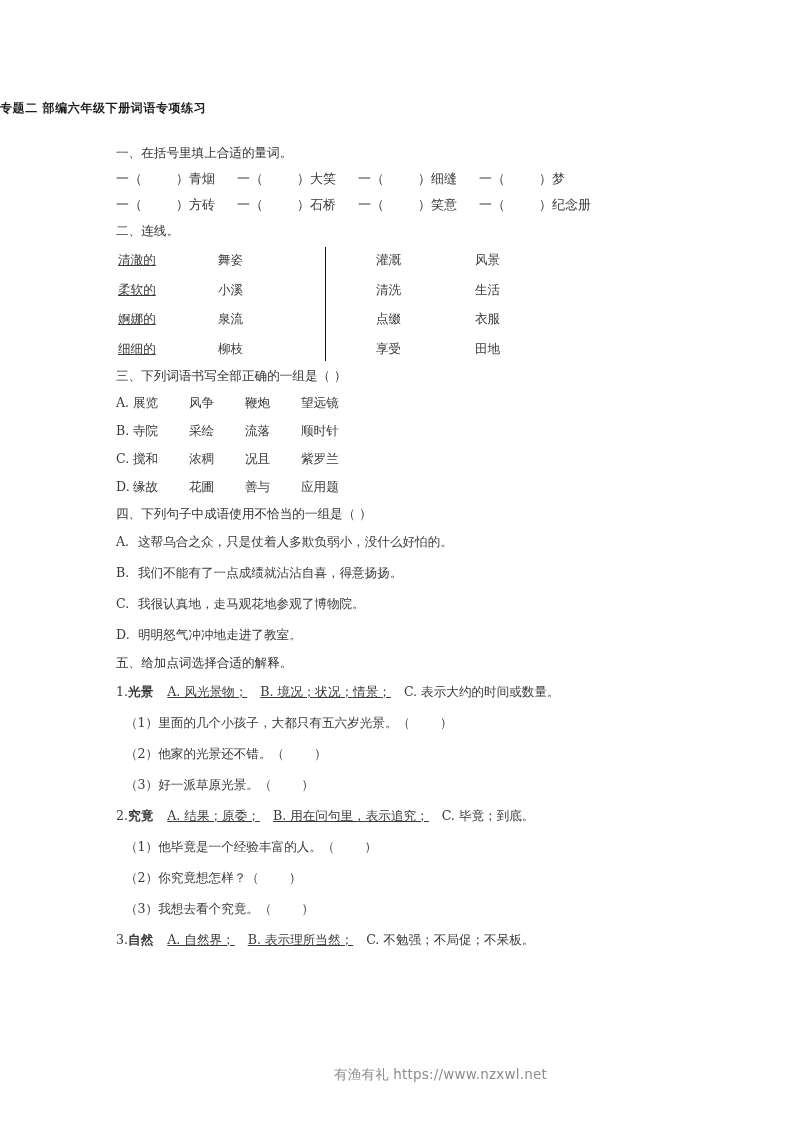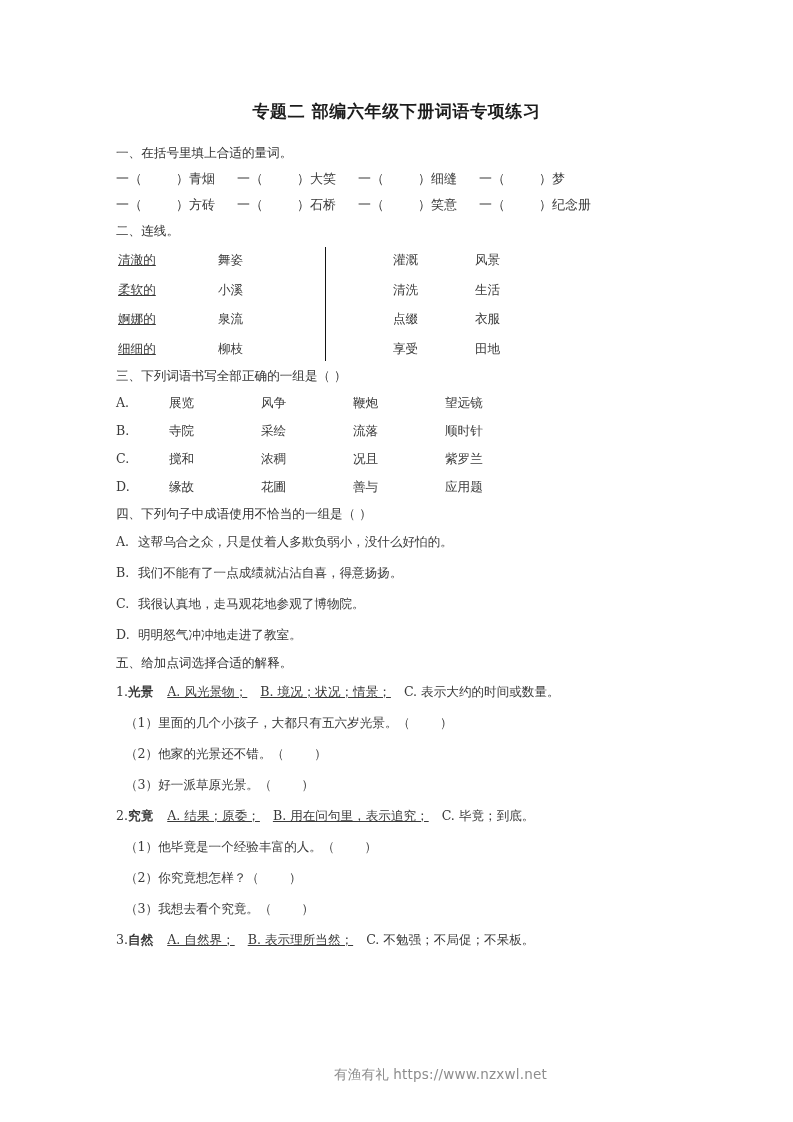--- a/index.html
+++ b/index.html
@@ -23,22 +23,21 @@
     width: 793px;
     height: 1122px;
   }
 
   
   .doc-title {
     position: absolute;
     left: 0;
     top: 100px;
     width: 793px;
-    text-align: center;
-    font-size: 17px;
+    font-size: 12px;
     font-weight: bold;
     letter-spacing: 0.6px;
     color: #1c1c1c;
     white-space: nowrap;
   }
 
   
   .content {
     position: absolute;
     left: 116px;
@@ -79,21 +78,21 @@
   .match-col {
     position: absolute;
     top: 0;
     font-size: 12.6px;
     line-height: 29.5px;
     color: #3a3a3a;
     white-space: nowrap;
   }
   .match-col.c1 { left: 2px; text-decoration: underline; }
   .match-col.c2 { left: 102px; }
-  .match-col.c3 { left: 277px; }
+  .match-col.c3 { left: 260px; }
   .match-col.c4 { left: 359px; }
   .match-divider {
     position: absolute;
     left: 209px;
     top: 2px;
     width: 1px;
     height: 114px;
     background: #141414;
   }
 
@@ -104,21 +103,20 @@
     color: #3a3a3a;
     white-space: nowrap;
   }
   .opt-label {
     display: inline-block;
     min-width: 17px;
   }
   .opt-word {
     display: inline-block;
     min-width: 56px;
-    margin-left: 36px;
   }
   .opt-word.last { min-width: 0; }
 
   .sent-row {
     font-size: 12.6px;
     line-height: 31px;
     color: #3a3a3a;
     white-space: nowrap;
   }
   .sent-label {

